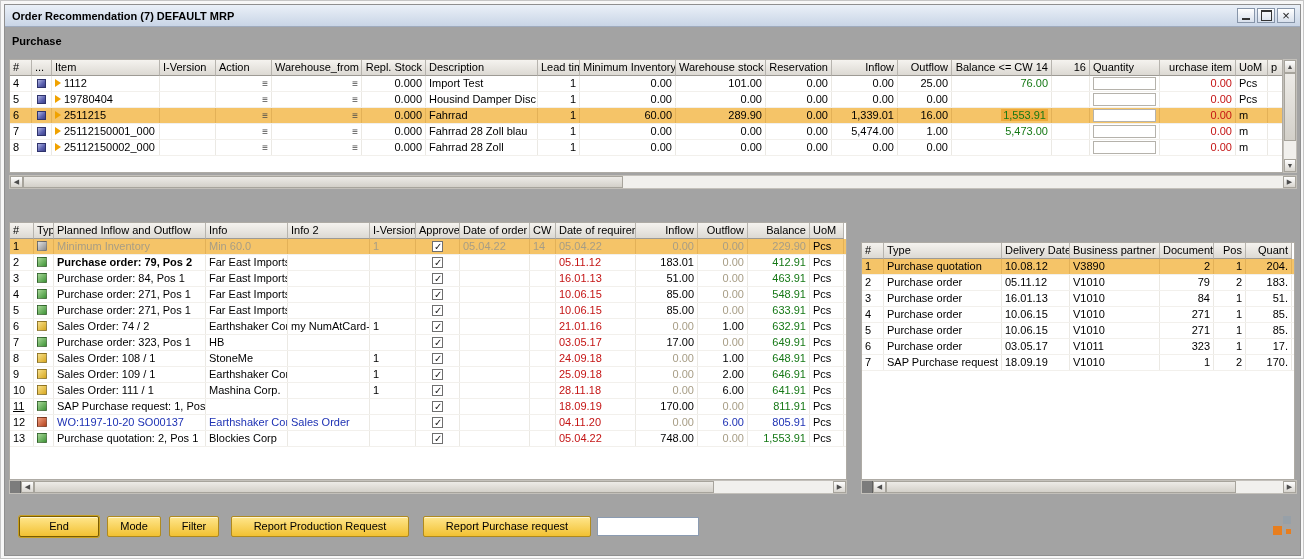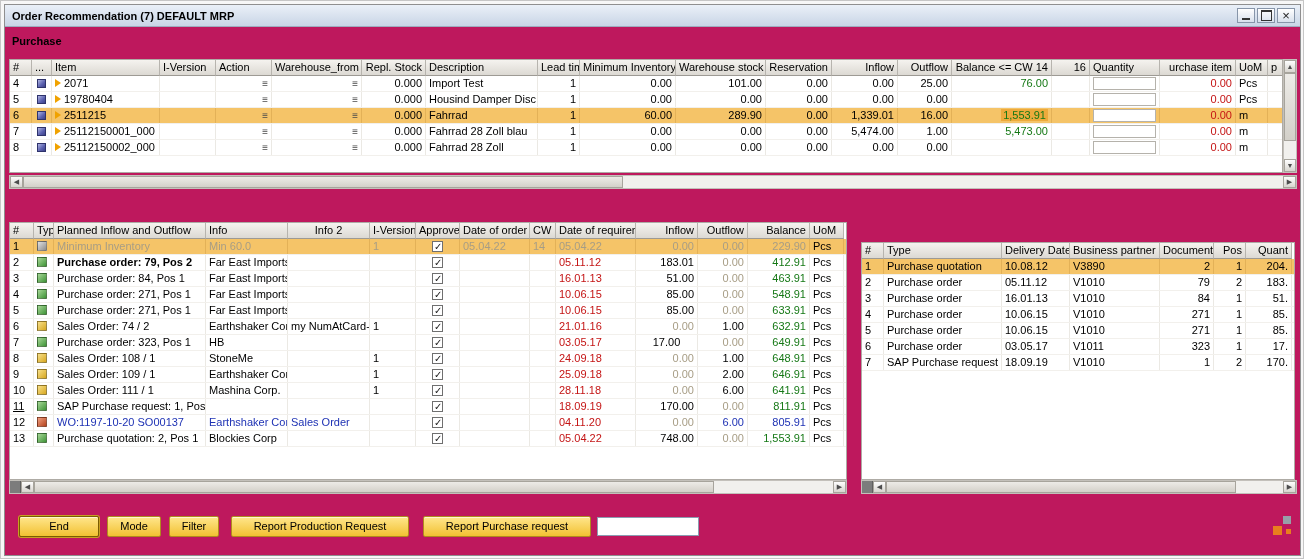--- a/index.html
+++ b/index.html
@@ -1,19 +1,19 @@
 <!DOCTYPE html>
 <html><head>
 <meta charset="utf-8">
 <style>
 *{box-sizing:border-box;margin:0;padding:0;}
 html,body{width:1304px;height:559px;}
 body{position:relative;font-family:"Liberation Sans","DejaVu Sans",sans-serif;font-size:11px;color:#000;background:#fff;overflow:hidden;}
 .outer{position:absolute;inset:0;background:#f7f7f7;border:1px solid #c6c6c6;}
-.frame{position:absolute;left:3px;top:3px;width:1297px;height:552px;background:#be185d;border:1px solid #8f8f8f;}
+.frame{position:absolute;left:3px;top:3px;width:1297px;height:552px;background:#a3a3a3;border:1px solid #8f8f8f;}
 .titlebar{position:absolute;left:0;top:0;width:1295px;height:22px;background:linear-gradient(#eaf0f8,#c9d5e6);border-bottom:1px solid #9fabbe;display:flex;align-items:center;}
 .title{font-weight:bold;padding-left:7px;}
 .winbtns{margin-left:auto;display:flex;gap:2px;padding-right:5px;}
 .winbtn{width:18px;height:15px;border:1px solid #8795a9;background:linear-gradient(#ffffff,#d8e0ec);display:flex;align-items:center;justify-content:center;color:#222;}
 .g-minimize::before{content:"";display:block;width:8px;height:2px;background:#333;margin-top:7px;}
 .g-maximize::before{content:"";display:block;width:9px;height:8px;border:1px solid #333;border-top:2px solid #333;}
 .g-close::before{content:"×";font-size:13px;line-height:12px;}
 .sec-label{position:absolute;left:7px;top:30px;font-weight:bold;}
 .tbl{position:absolute;background:#fff;border:1px solid #aeaba5;overflow:hidden;}
 .trow{display:flex;height:16px;line-height:15px;}
@@ -103,21 +103,21 @@
           <div class="tcell h r" style="width: 100px;">Balance &lt;= CW 14</div>
           <div class="tcell h r" style="width: 38px;">16</div>
           <div class="tcell h" style="width: 70px;">Quantity</div>
           <div class="tcell h r" style="width: 76px;">urchase item</div>
           <div class="tcell h" style="width: 32px;">UoM</div>
           <div class="tcell h" style="width: 16px;">p</div>
         </div>
         <div class="trow data">
           <div class="tcell" style="width: 22px;">4</div>
           <div class="tcell" style="width: 20px;"><span class="cube"></span></div>
-          <div class="tcell" style="width: 108px;"><span class="arr"></span><span>2071</span></div>
+          <div class="tcell" style="width: 108px;"><span class="arr"></span><span>1112</span></div>
           <div class="tcell" style="width: 56px;"></div>
           <div class="tcell" style="width: 56px;">
             <span class="ddg"></span>
           </div>
           <div class="tcell" style="width: 90px;">
             <span class="ddg"></span>
           </div>
           <div class="tcell r" style="width: 64px;">0.000</div>
           <div class="tcell" style="width: 112px;">Import Test</div>
           <div class="tcell r" style="width: 42px;">1</div>
@@ -262,21 +262,21 @@
       <div class="strack"></div>
       <div class="sbtn sb-right"></div>
     </div>
 
     <div class="tbl" id="planned-grid" style="left:4px;top:217px;width:838px;height:258px;">
         <div class="trow thead">
           <div class="tcell h" style="width: 24px;">#</div>
           <div class="tcell h" style="width: 20px;">Typ</div>
           <div class="tcell h" style="width: 152px;">Planned Inflow and Outflow</div>
           <div class="tcell h" style="width: 82px;">Info</div>
-          <div class="tcell h" style="width: 82px; text-align: center;">Info 2</div>
+          <div class="tcell h" style="width: 82px;">Info 2</div>
           <div class="tcell h" style="width: 46px;">I-Version</div>
           <div class="tcell h" style="width: 44px;">Approved</div>
           <div class="tcell h" style="width: 70px;">Date of order</div>
           <div class="tcell h" style="width: 26px;">CW</div>
           <div class="tcell h" style="width: 80px;">Date of requirem</div>
           <div class="tcell h r" style="width: 62px;">Inflow</div>
           <div class="tcell h r" style="width: 50px;">Outflow</div>
           <div class="tcell h r" style="width: 62px;">Balance</div>
           <div class="tcell h" style="width: 34px;">UoM</div>
         </div>
@@ -394,21 +394,21 @@
           <div class="tcell" style="width: 152px;"><span>Purchase order: 323, Pos 1</span></div>
           <div class="tcell" style="width: 82px;"><span>HB</span></div>
           <div class="tcell" style="width: 82px;"><span></span></div>
           <div class="tcell" style="width: 46px;"><span></span></div>
           <div class="tcell" style="width: 44px;">
             <span class="cb"></span>
           </div>
           <div class="tcell" style="width: 70px;"><span class="rd"></span></div>
           <div class="tcell" style="width: 26px;"><span></span></div>
           <div class="tcell" style="width: 80px;"><span class="rd">03.05.17</span></div>
-          <div class="tcell r" style="width: 62px; text-align: center;"><span>17.00</span></div>
+          <div class="tcell r" style="width: 62px;"><span>17.00</span></div>
           <div class="tcell r" style="width: 50px;"><span class="mut">0.00</span></div>
           <div class="tcell r" style="width: 62px;"><span class="grn">649.91</span></div>
           <div class="tcell" style="width: 34px;">Pcs</div>
         </div>
         <div class="trow data">
           <div class="tcell" style="width: 24px;">8</div>
           <div class="tcell" style="width: 20px;"><span class="dicon ic-yellow"></span></div>
           <div class="tcell" style="width: 152px;"><span>Sales Order: 108 / 1</span></div>
           <div class="tcell" style="width: 82px;"><span>StoneMe</span></div>
           <div class="tcell" style="width: 82px;"><span></span></div>

